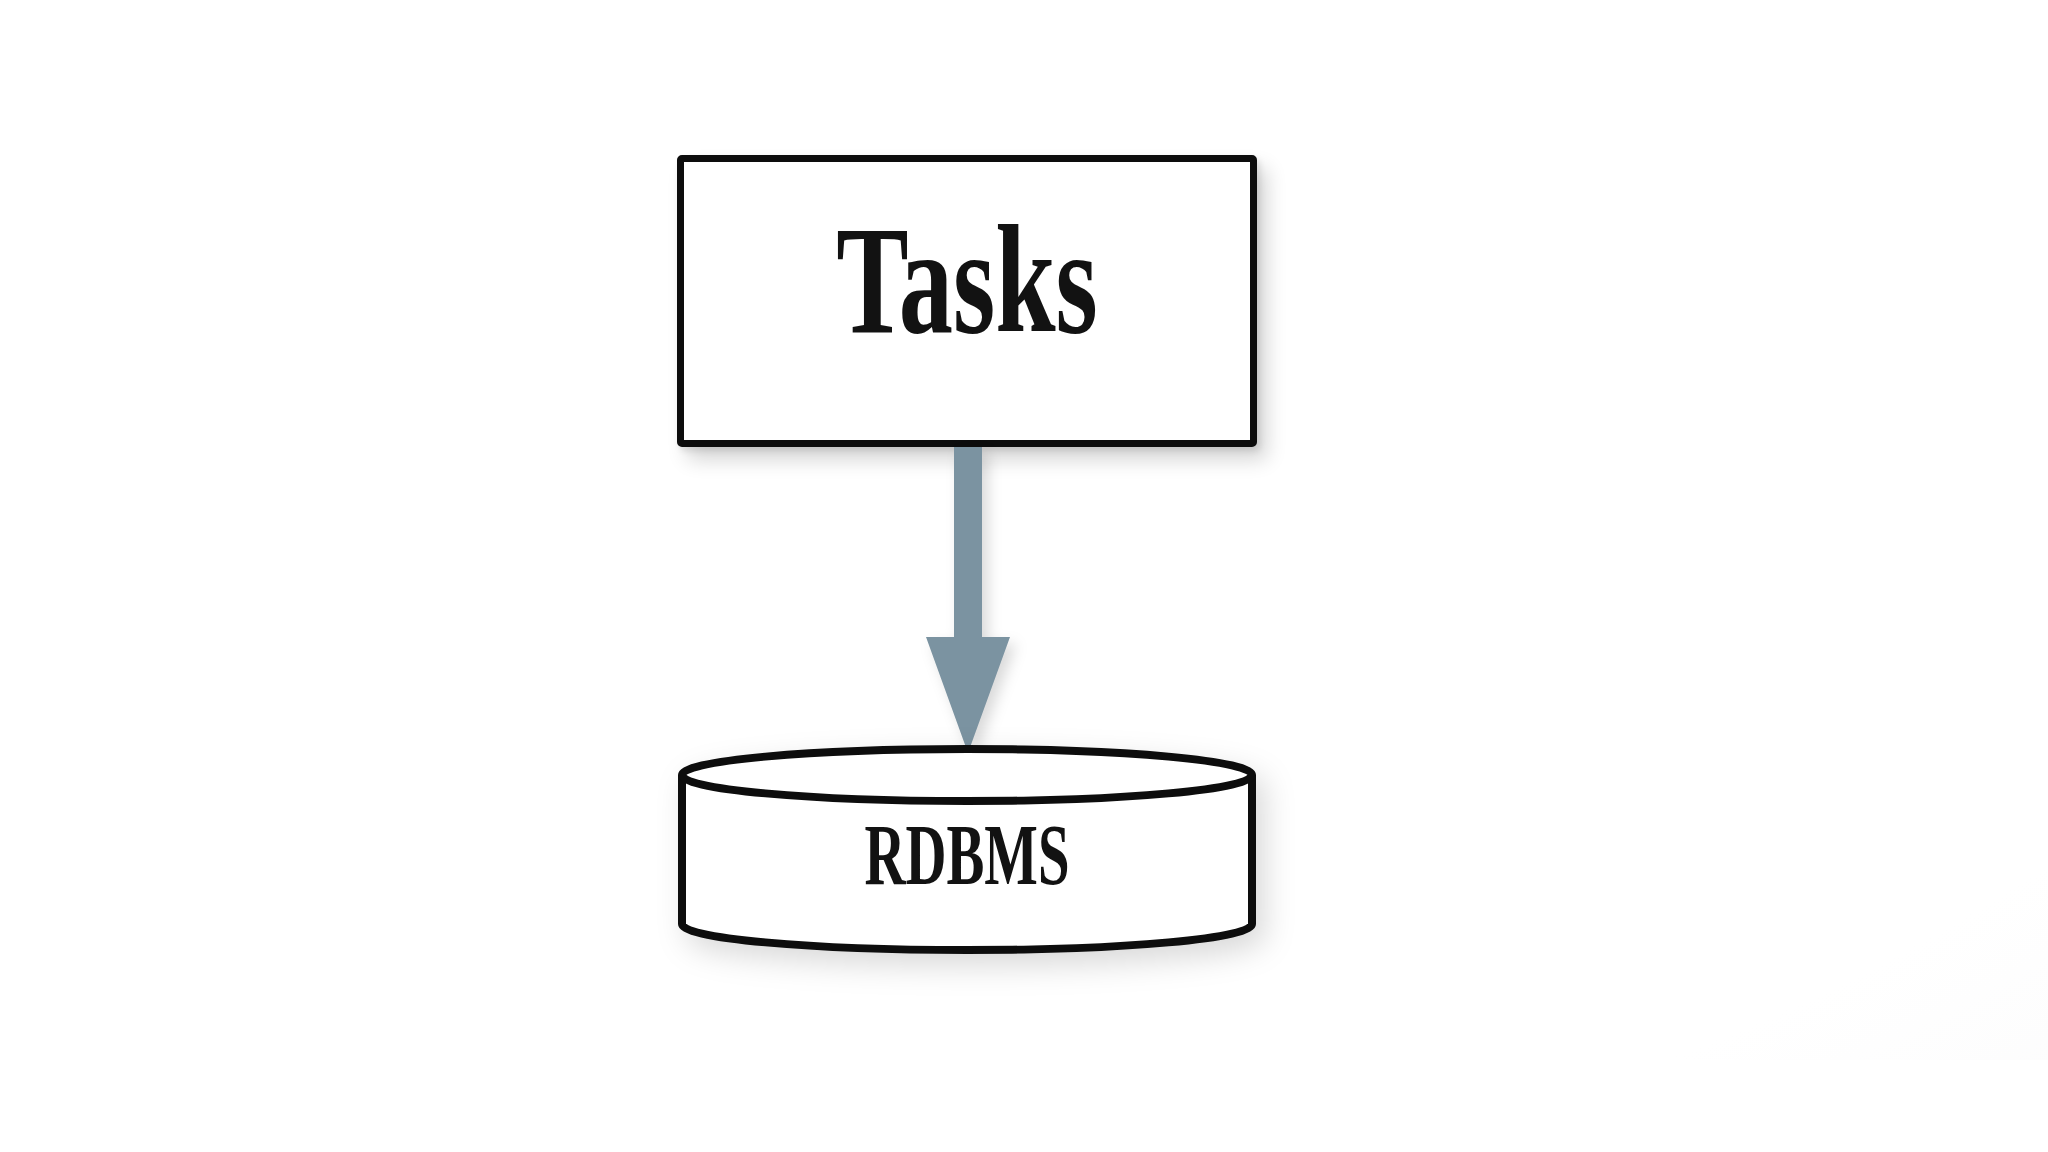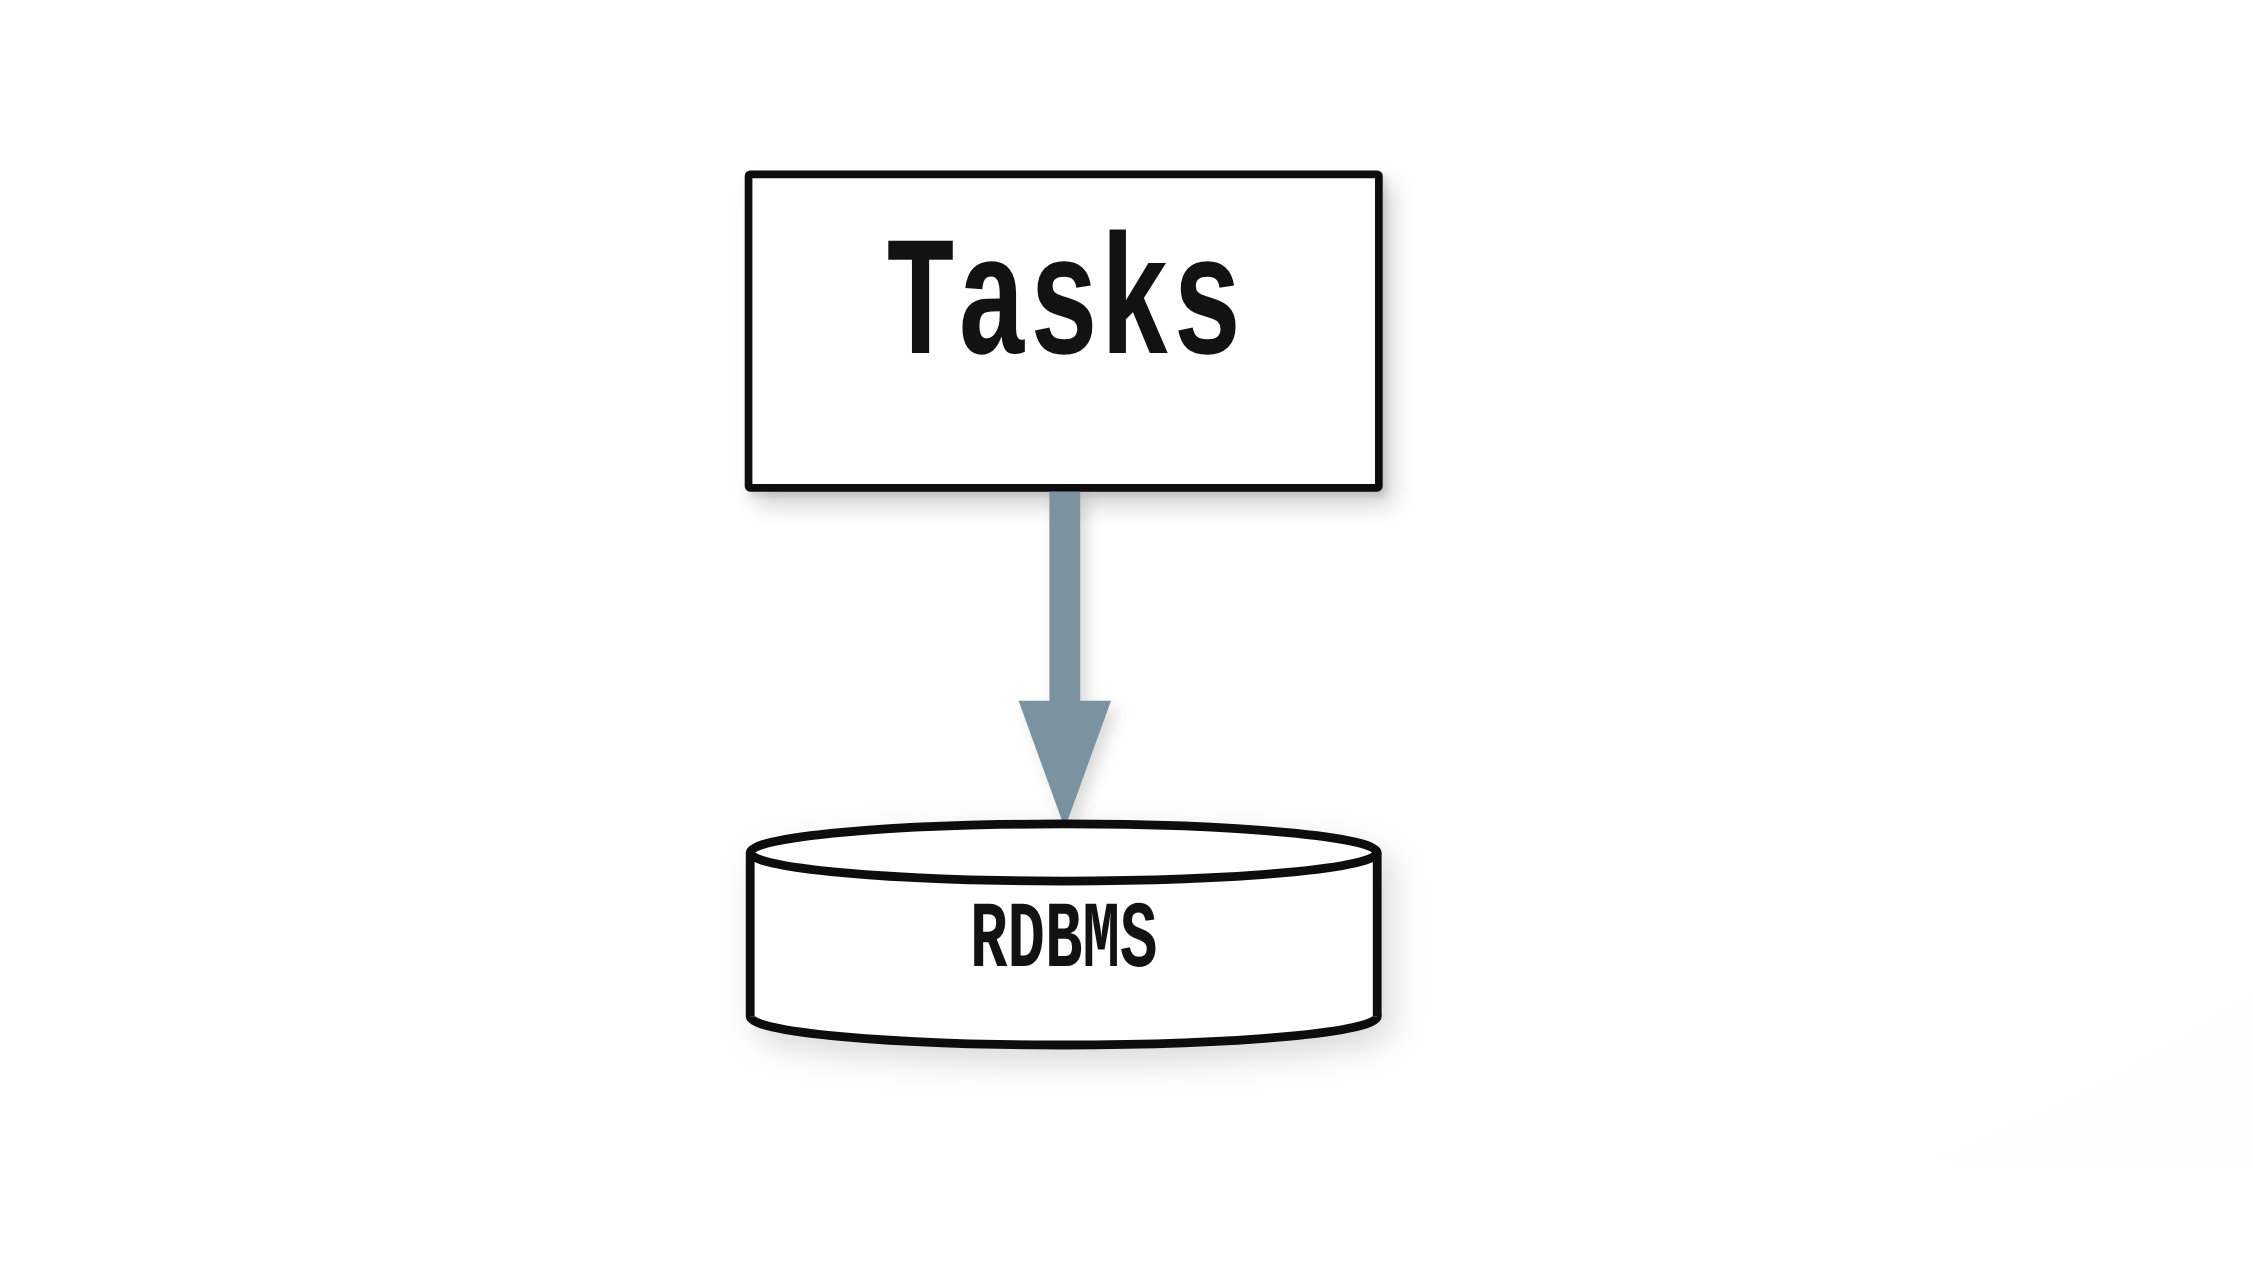--- a/index.html
+++ b/index.html
@@ -2,21 +2,21 @@
 <html><head>
 <meta charset="utf-8">
 <style>
   html, body { margin: 0; padding: 0; background: #ffffff; }
   .canvas {
     position: relative;
     width: 2048px;
     height: 1060px;
     overflow: hidden;
     background: radial-gradient(140% 140% at 30% 30%, #ffffff 62%, #f5f5f6 100%);
-    font-family: Liberation Mono, monospace;
+    font-family: Liberation Serif, serif;
   }
 
   
   .node-box {
     position: absolute;
     left: 677px; top: 155px;
     width: 580px; height: 292px;
     box-sizing: border-box;
     border: 7px solid #0d0d0d;
     border-radius: 5px;

